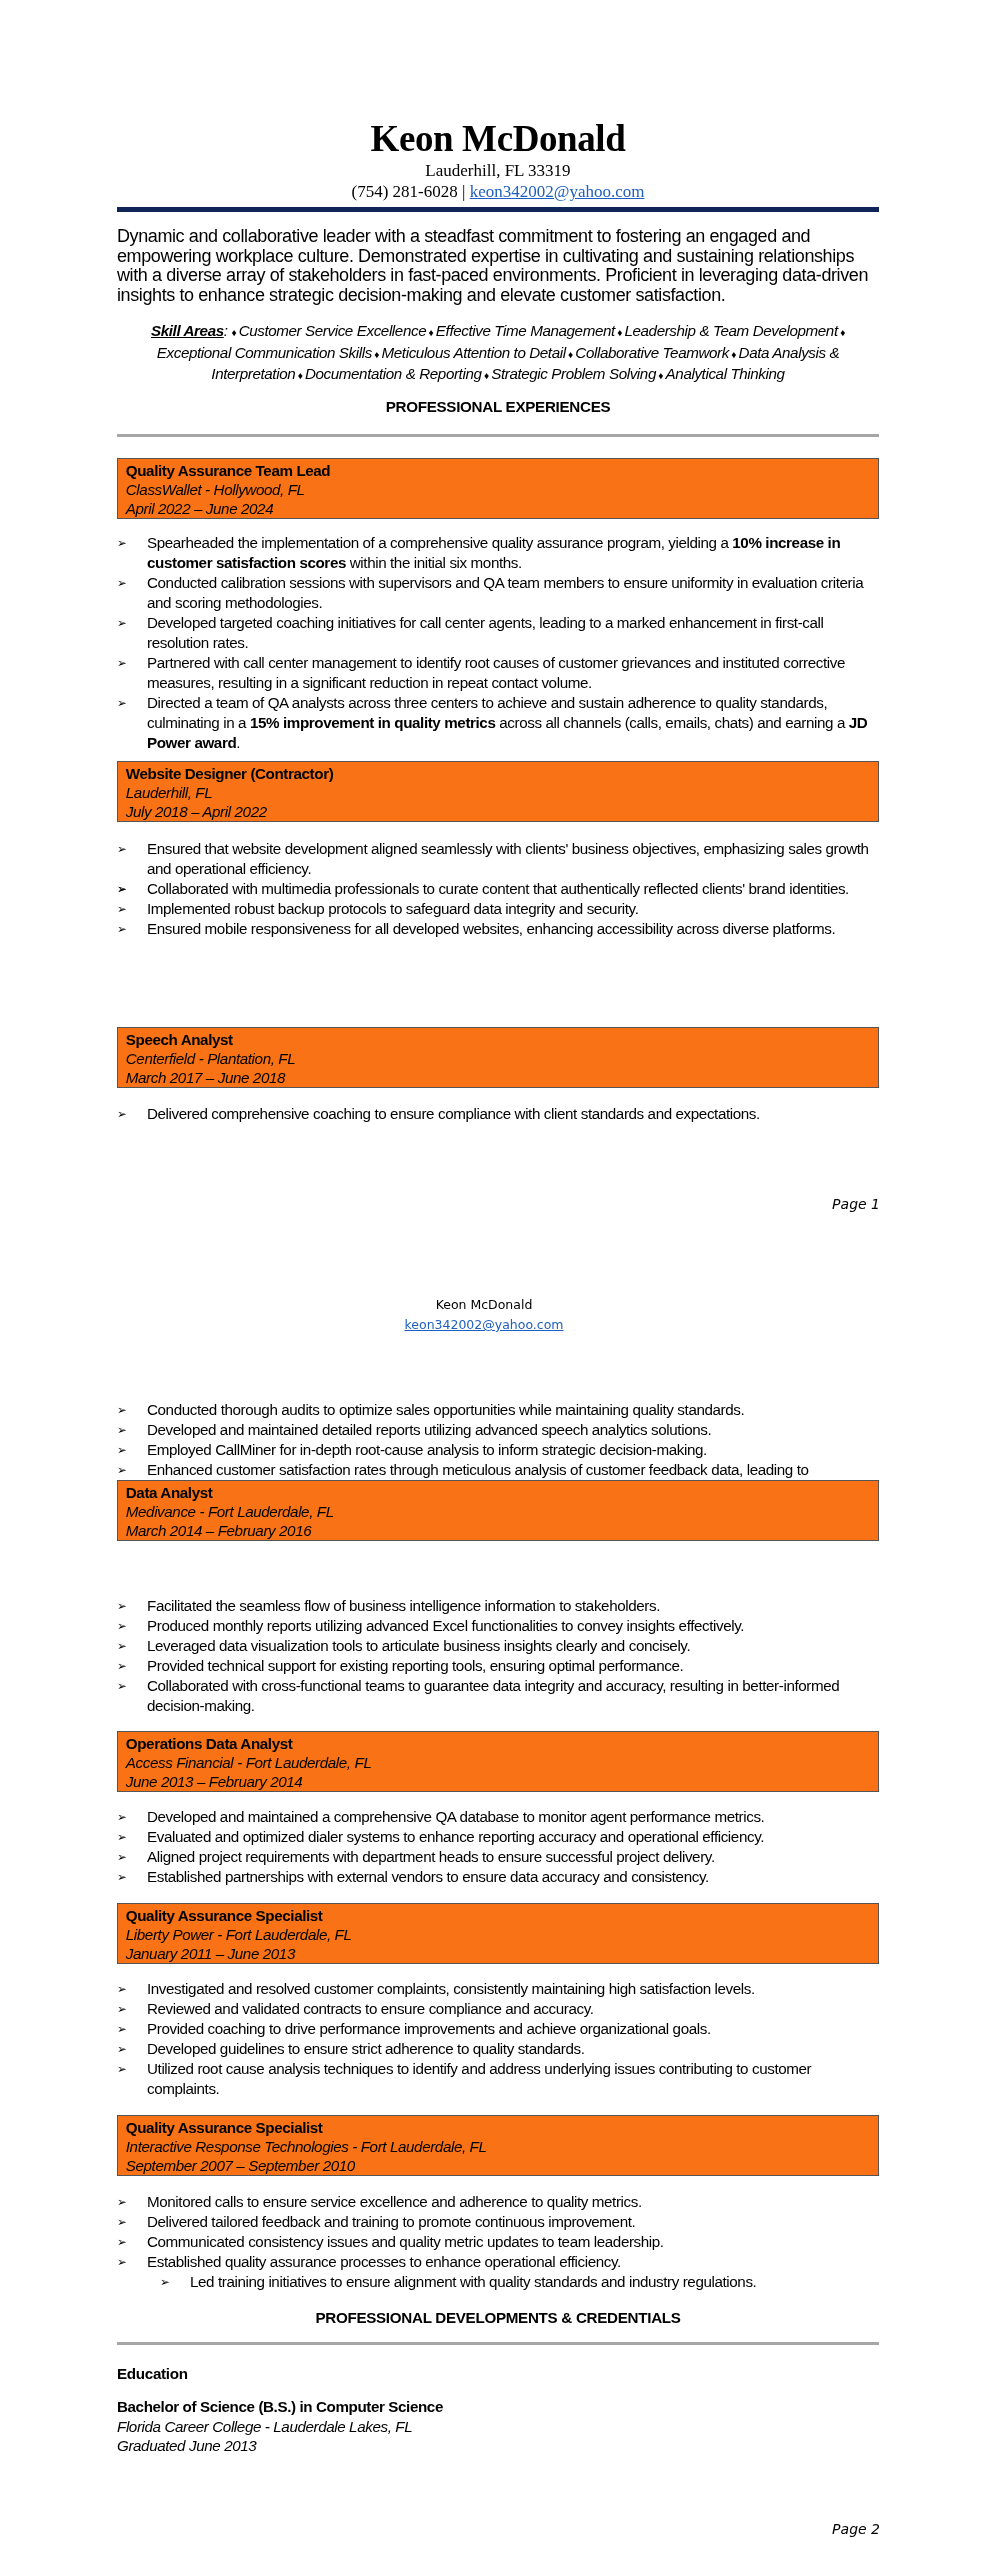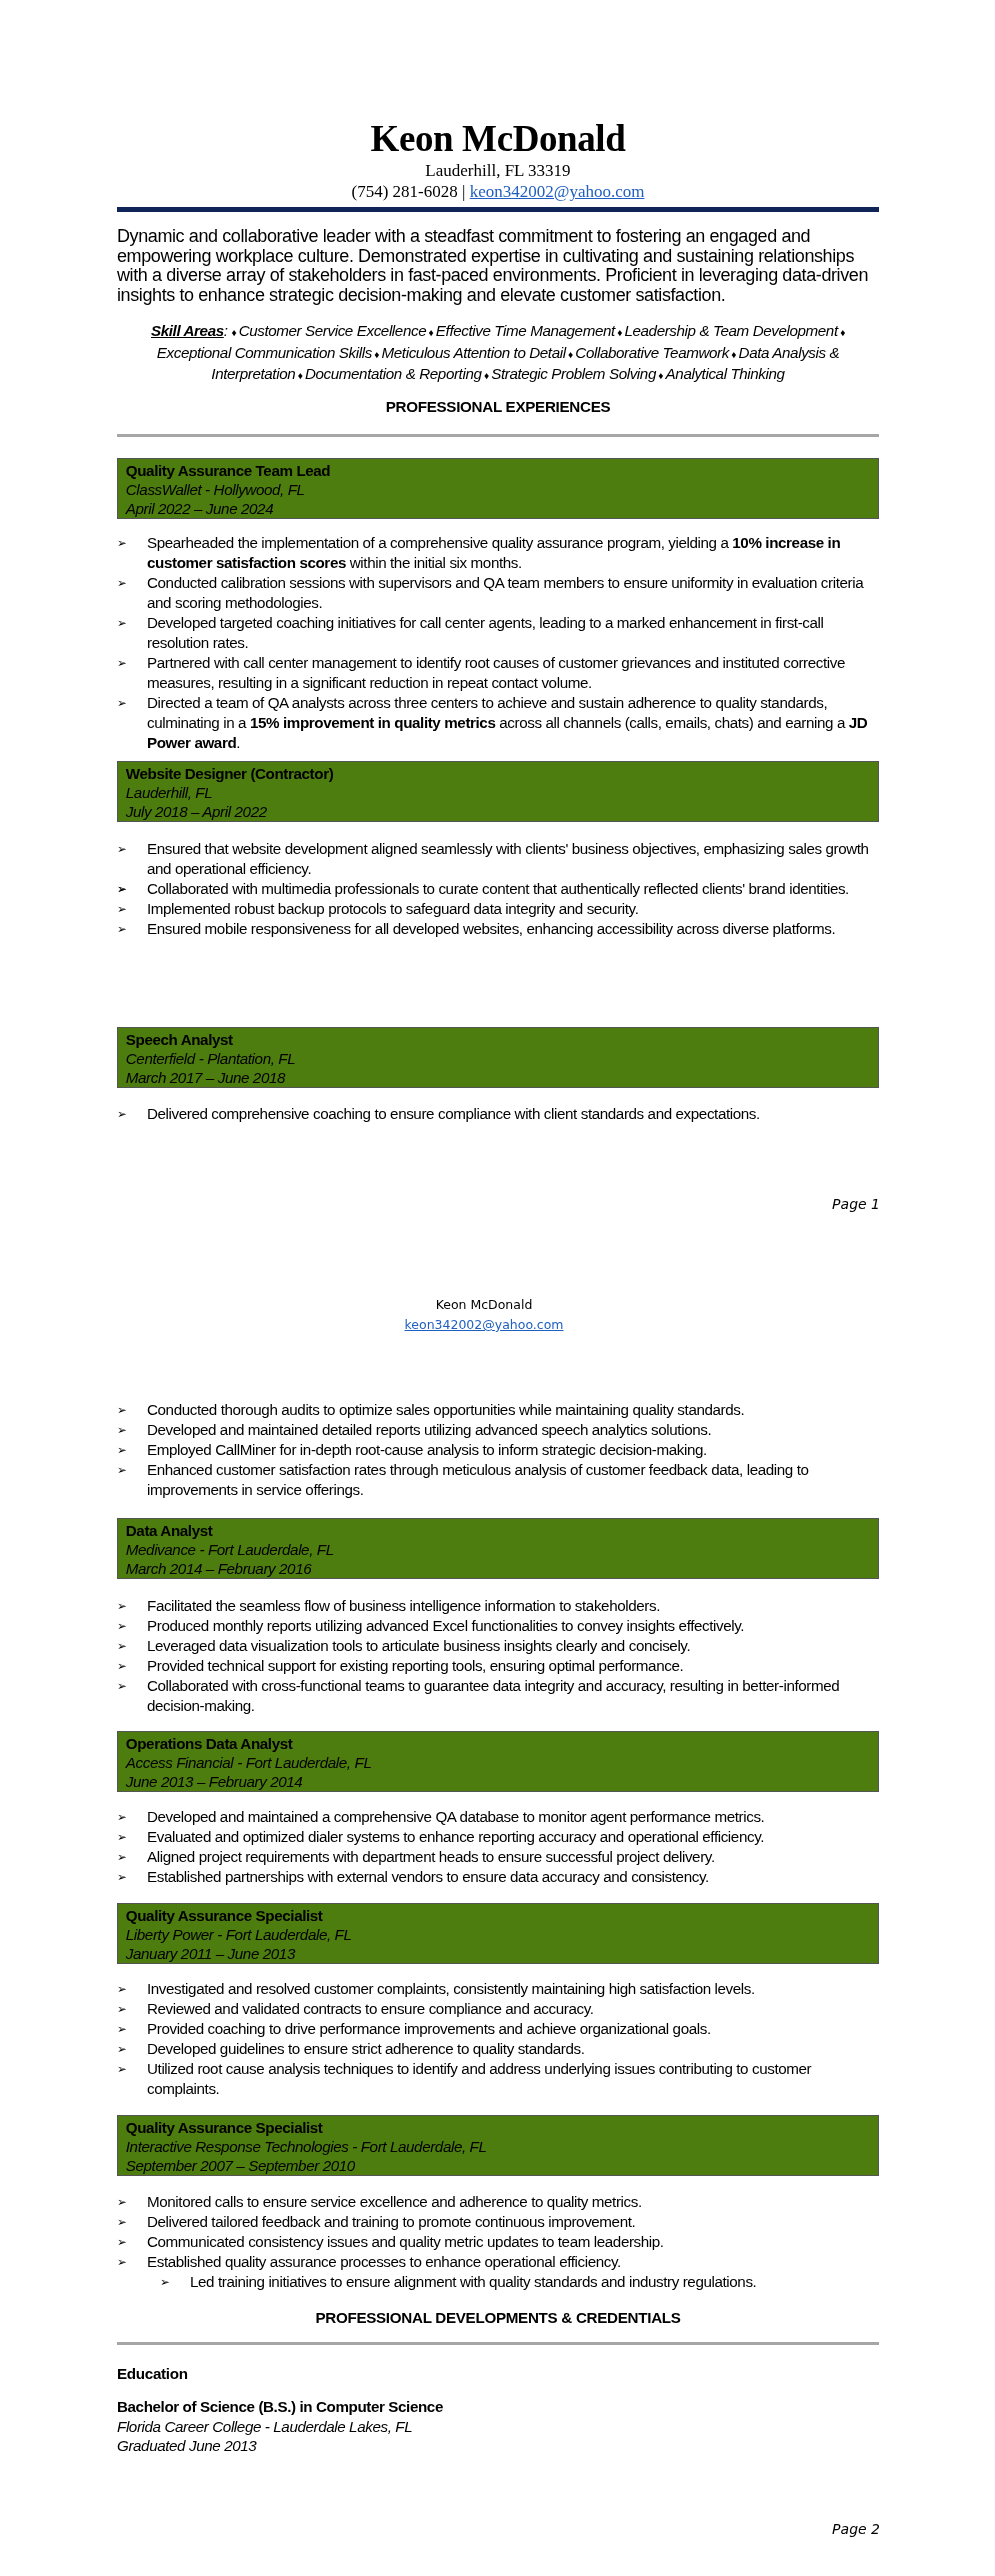--- a/index.html
+++ b/index.html
@@ -13,21 +13,21 @@
   a.link { color: #1f5fbf; text-decoration: underline; }
   #topbar { top: 207px; height: 4.7px; background: #0f2557; }
 
   p, .txt { margin: 0; }
   #summary { top: 227px; font-family: "Liberation Sans", sans-serif; font-size: 18px; line-height: 19.5px; letter-spacing: -0.4px; }
   #skills { top: 321px; text-align: center; font-family: "Liberation Sans", sans-serif; font-style: italic; font-size: 15.2px; line-height: 19.5px; letter-spacing: -0.4px; padding: 0 4.7px; box-sizing: border-box; }
   #skills .lbl { font-weight: bold; text-decoration: underline; text-align: right; }
   .sec-title { text-align: center; font-family: "Liberation Sans", sans-serif; font-weight: bold; font-size: 15.2px; line-height: 19px; letter-spacing: -0.3px; }
   .hr { height: 3.1px; background: #a6a6a6; }
 
-  .jobbox { background: #4d7c0f; border: 1.2px solid #555; box-sizing: border-box; padding: 1.6px 7.8px 0.8px 7.8px; font-family: "Liberation Sans", sans-serif; font-size: 15.2px; line-height: 19px; letter-spacing: -0.4px; }
+  .jobbox { background: #f97316; border: 1.2px solid #555; box-sizing: border-box; padding: 1.6px 7.8px 0.8px 7.8px; font-family: "Liberation Sans", sans-serif; font-size: 15.2px; line-height: 19px; letter-spacing: -0.4px; }
   .jobbox .title { font-weight: bold; }
   .jobbox .co, .jobbox .dates { font-style: italic; }
 
   ul.bul { list-style: none; margin: 0; padding: 0; font-family: "Liberation Sans", sans-serif; font-size: 15.2px; line-height: 20px; letter-spacing: -0.4px; }
   ul.bul li { position: relative; padding-left: 30px; padding-right: 7.8px; }
   ul.bul li .arrow { position: absolute; left: 0; top: 0; font-family: "DejaVu Sans", sans-serif; font-size: 11.7px; }
   ul.bul li.sub { padding-left: 73px; }
   ul.bul li.sub .arrow { left: 43px; }
 
   .pagenum { position: absolute; left: 750px; width: 130px; text-align: right; font-family: "DejaVu Sans", sans-serif; font-style: italic; font-size: 14px; }
@@ -102,21 +102,21 @@
   <a class="link" href="#">keon342002@yahoo.com</a>
 </div>
 
 <ul class="abs bul" style="top:1400px;">
     <li><span class="arrow">➢</span><span>Conducted thorough audits to optimize sales opportunities while maintaining quality standards.</span></li>
     <li><span class="arrow">➢</span><span>Developed and maintained detailed reports utilizing advanced speech analytics solutions.</span></li>
     <li><span class="arrow">➢</span><span>Employed CallMiner for in-depth root-cause analysis to inform strategic decision-making.</span></li>
     <li><span class="arrow">➢</span><span>Enhanced customer satisfaction rates through meticulous analysis of customer feedback data, leading to improvements in service offerings.</span></li>
   </ul>
 
-<div class="abs jobbox" style="top:1518px;">
+<div class="abs jobbox" style="top:1480px;">
   <div class="title">Data Analyst</div>
   <div class="co">Medivance - Fort Lauderdale, FL</div>
   <div class="dates">March 2014 – February 2016</div>
 </div>
 <ul class="abs bul" style="top:1596px;">
     <li><span class="arrow">➢</span><span>Facilitated the seamless flow of business intelligence information to stakeholders.</span></li>
     <li><span class="arrow">➢</span><span>Produced monthly reports utilizing advanced Excel functionalities to convey insights effectively.</span></li>
     <li><span class="arrow">➢</span><span>Leveraged data visualization tools to articulate business insights clearly and concisely.</span></li>
     <li><span class="arrow">➢</span><span>Provided technical support for existing reporting tools, ensuring optimal performance.</span></li>
     <li><span class="arrow">➢</span><span>Collaborated with cross-functional teams to guarantee data integrity and accuracy, resulting in better-informed decision-making.</span></li>

